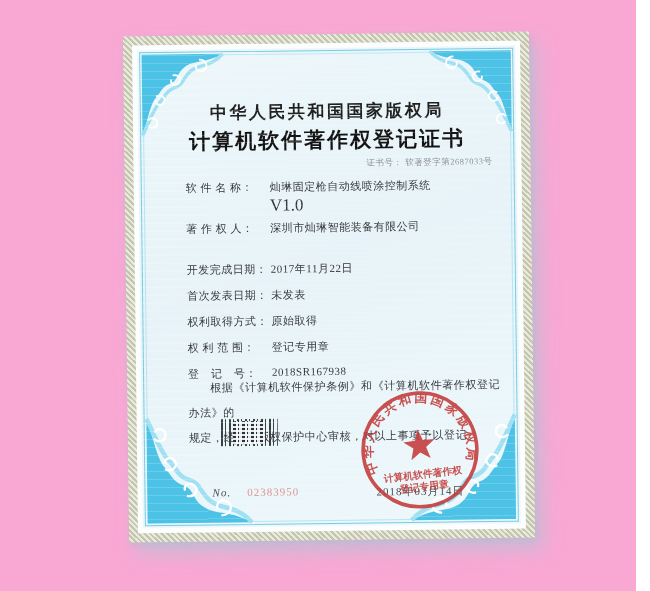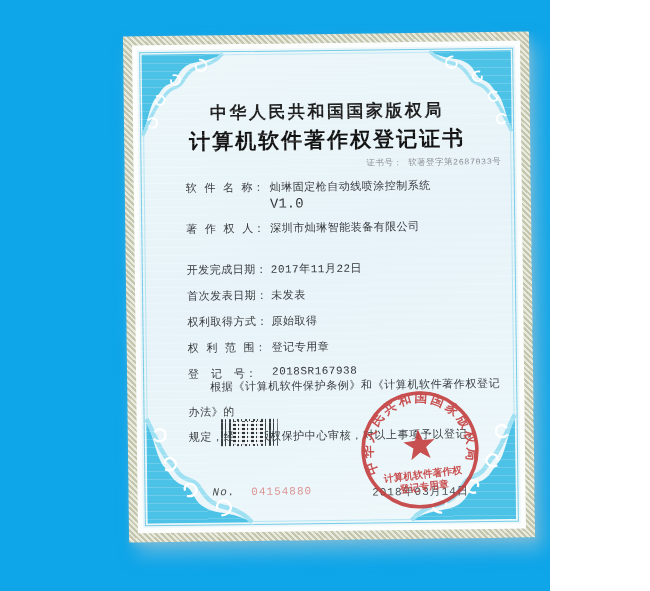--- a/index.html
+++ b/index.html
@@ -1,17 +1,17 @@
 <!DOCTYPE html>
 <html><head>
 <meta charset="utf-8">
 <style>
   html,body{margin:0;padding:0;background:#ffffff;}
-  .stage{position:relative;width:550px;height:591px;background:#0ea5e9;overflow:hidden;
-         font-family:Liberation Mono, monospace;}
+  .stage{position:relative;width:636px;height:591px;background:#f9a8d4;overflow:hidden;
+         font-family:Liberation Serif, serif;}
   
   .sheet{position:absolute;left:126px;top:34px;width:406px;height:506px;
          transform:rotate(-0.7deg);transform-origin:50% 50%;
          background:repeating-linear-gradient(45deg,#c3c5ad 0 2px,#e9ead e 2px 4px);
          background:repeating-linear-gradient(45deg,#c3c5ad 0 2px,#e9eade 2px 4px);
          padding:9px;box-sizing:border-box;
          box-shadow:8px 12px 18px rgba(165,200,215,.55), 2px 3px 6px rgba(150,180,195,.35);}
   .paper{position:relative;width:100%;height:100%;background:#fcfdfd;padding:5px;box-sizing:border-box;}
   .inner{position:relative;width:100%;height:100%;
          background:linear-gradient(160deg,#edf7fa 0%,#e7f3f8 45%,#eef8fb 100%);}
@@ -29,21 +29,21 @@
   
   .content{position:absolute;inset:0;}
   .authority{position:absolute;left:0;right:0;top:52px;text-align:center;
              font-size:17px;font-weight:bold;letter-spacing:2.5px;color:#1f1f1f;}
   .main-title{position:absolute;left:0;right:0;top:78px;text-align:center;
               font-size:21px;font-weight:bold;letter-spacing:2px;color:#141414;}
   .certno{position:absolute;left:228px;top:110px;font-size:8.5px;color:#8b8f93;letter-spacing:.5px;}
   .row{position:absolute;left:47px;display:flex;font-size:11px;color:#35383b;letter-spacing:.5px;}
   .row .lbl{width:84px;flex:0 0 84px;}
   .row .val{white-space:nowrap;}
-  .val2{position:absolute;left:131px;font-size:14px;color:#35383b;}
+  .val2{position:absolute;left:131px;font-size:17px;color:#35383b;}
   .statement{position:absolute;left:47px;top:326px;width:322px;font-size:11px;line-height:25px;
              color:#35383b;letter-spacing:.6px;}
   
   .barcode{position:absolute;left:79px;top:370px;width:57px;height:27px;
            background:repeating-linear-gradient(90deg,#3a3f42 0 2px,transparent 2px 4px,#3a3f42 4px 5px,transparent 5px 8px);}
   .barcode::after{content:'';position:absolute;left:12px;top:2px;width:32px;height:23px;
            background:
              repeating-linear-gradient(0deg,rgba(250,252,253,.9) 0 2px,transparent 2px 4px),
              repeating-linear-gradient(90deg,#2f3336 0 3px,#e8f2f6 3px 5px,#2f3336 5px 6px,#dfe9ee 6px 9px);}
   
@@ -144,21 +144,21 @@
           <div class="statement">
             <span style="display:inline-block;width:22px"></span><span>根据《计算机软件保护条例》和《计算机软件著作权登记办法》的</span><br>
             <span>规定，经中国版权保护中心审核，对以上事项予以登记。</span>
           </div>
 
           <div class="barcode"></div>
 
           <div class="issue-date">2018年03月14日</div>
 
           <div class="serial">
-            <span class="no">No.</span><span class="num">04154880</span>
+            <span class="no">No.</span><span class="num">02383950</span>
           </div>
 
           <svg class="seal" viewBox="0 0 120 120">
             <circle cx="60" cy="60" r="55" fill="none" stroke="#c43a3a" stroke-width="3.5"></circle>
             <defs>
               <path id="sealArc" d="M 17,76 A 46,46 0 1 1 103,76" fill="none"></path>
             </defs>
             <text font-size="12.5" fill="#c43a3a" letter-spacing="2.5" font-weight="bold">
               <textPath href="#sealArc" startOffset="50%" text-anchor="middle">中华人民共和国国家版权局</textPath>
             </text>

